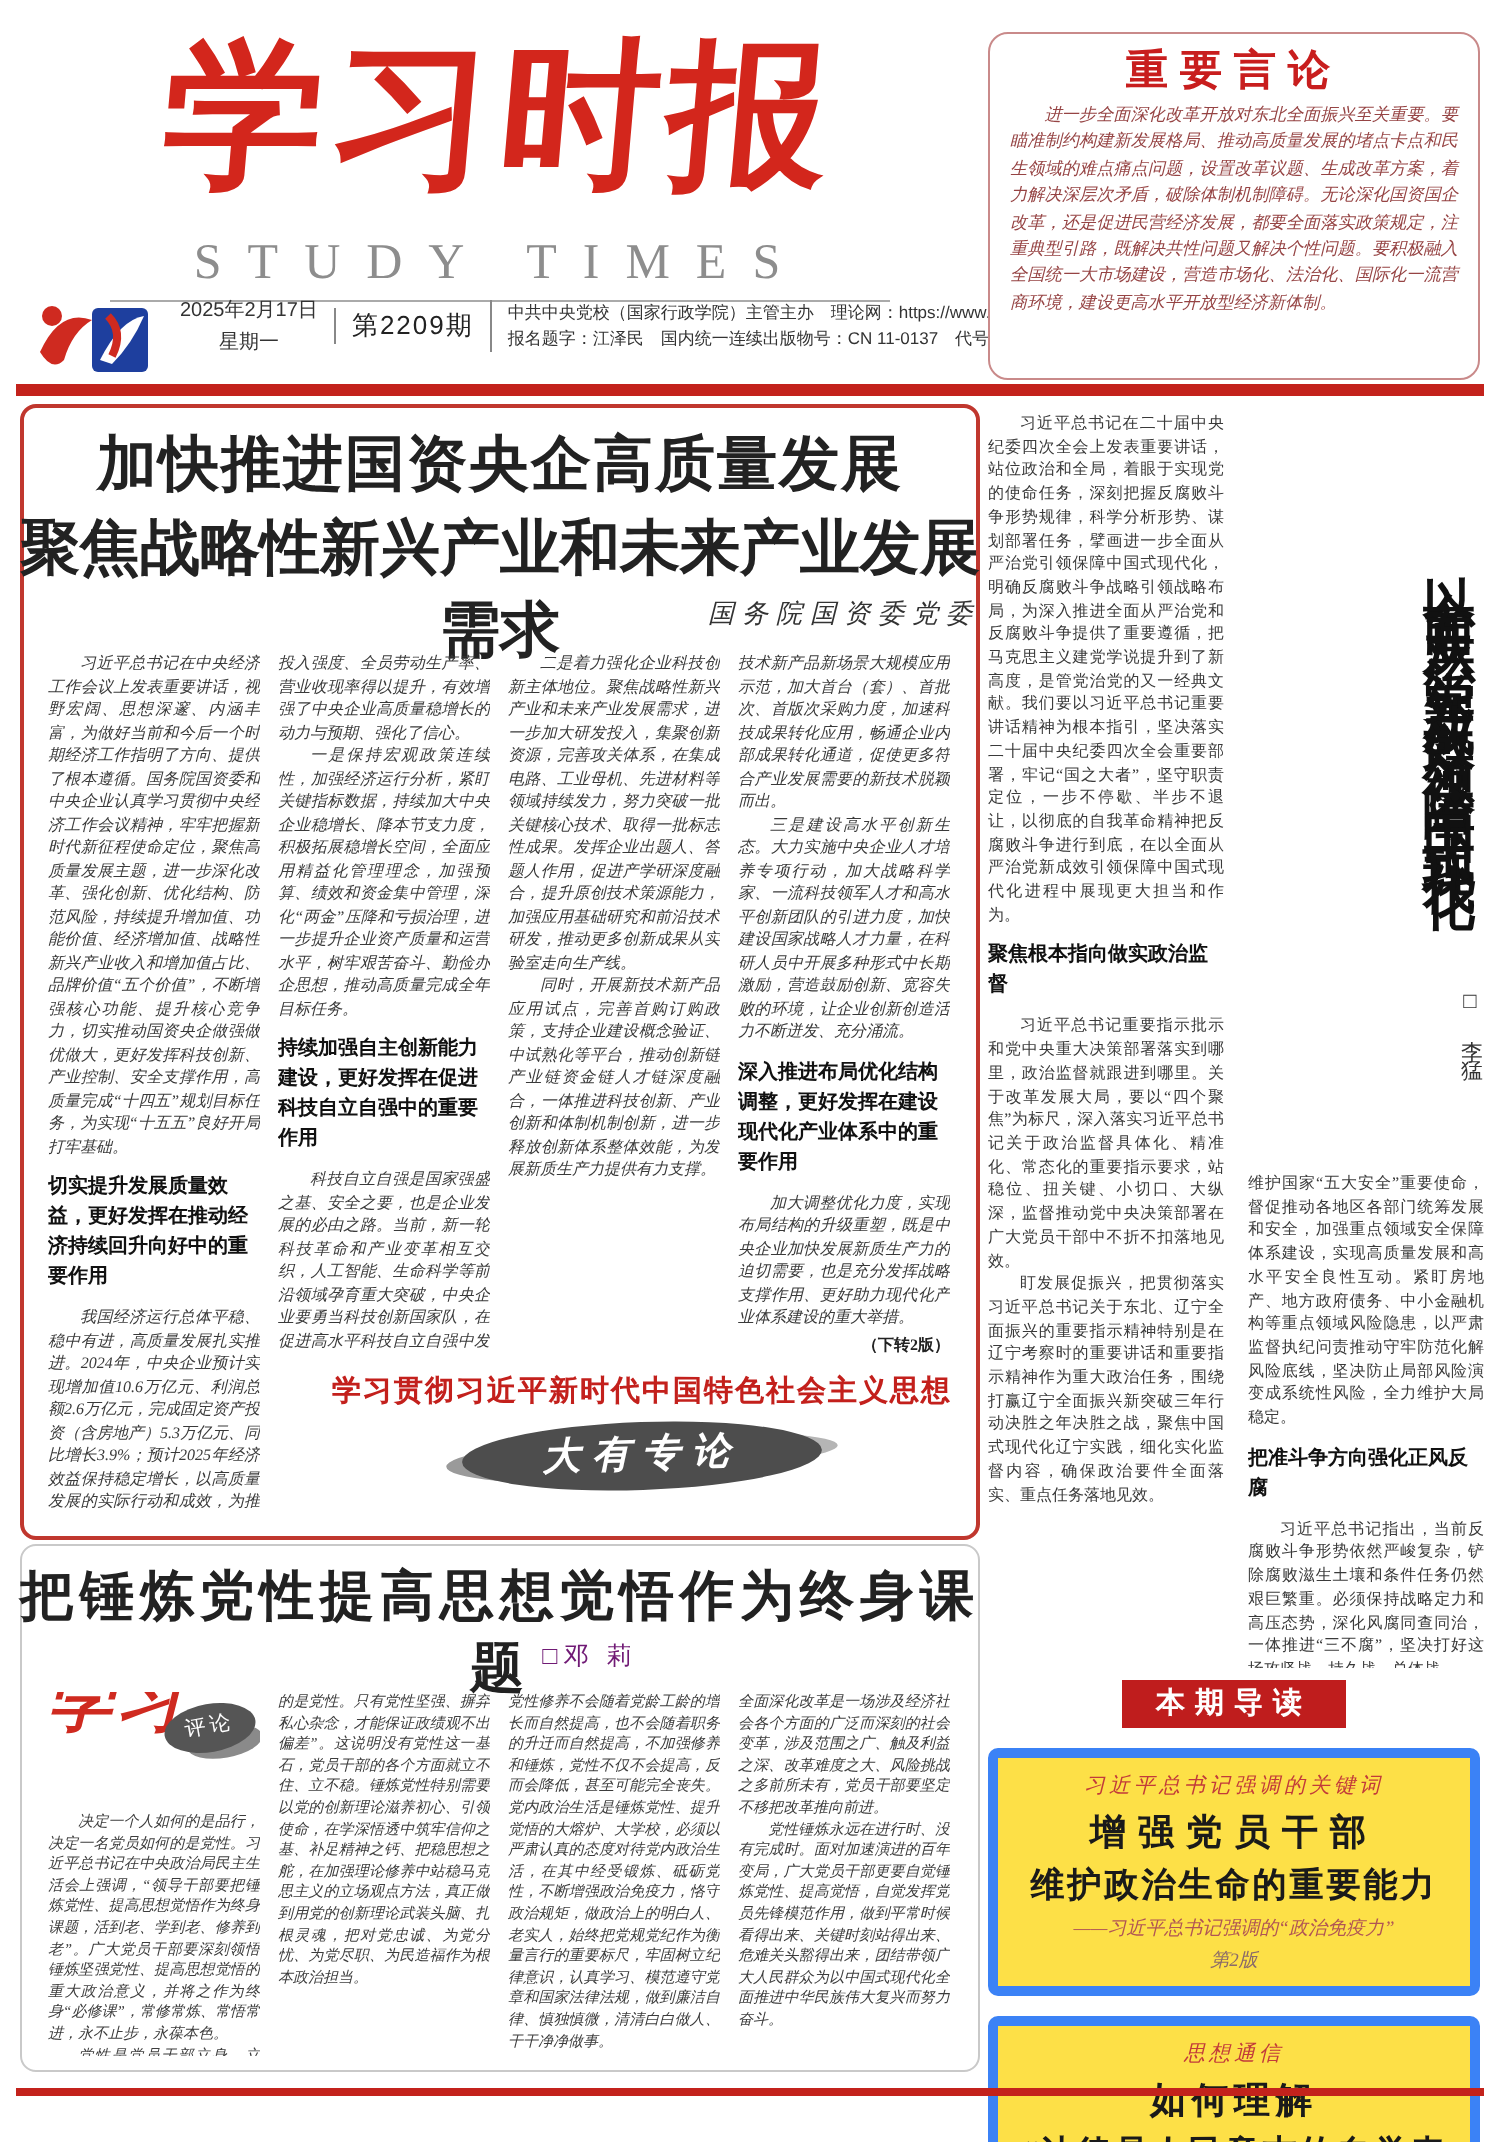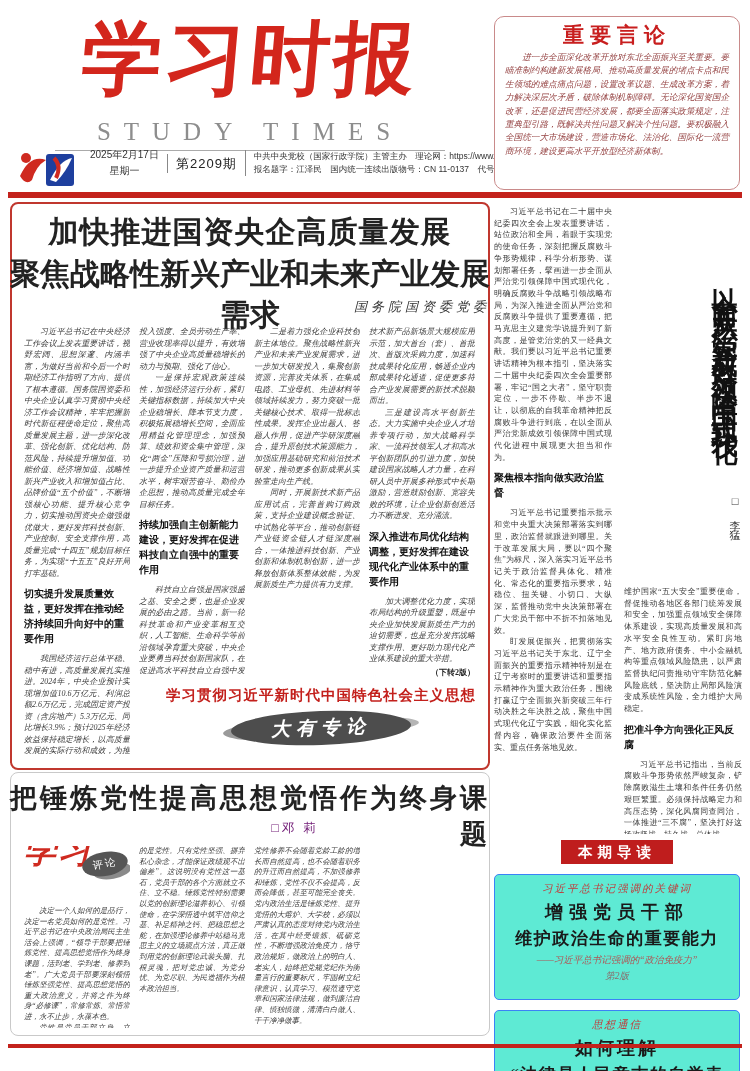--- a/index.html
+++ b/index.html
@@ -57,30 +57,30 @@
   .r-c2{left:130px;top:382px;width:118px;height:248px;}
   .r-title{position:absolute;left:144px;top:4px;width:104px;height:376px;
     writing-mode:vertical-rl;text-align:center;display:flex;justify-content:center;}
   .r-title .tline{font-size:26px;font-weight:900;letter-spacing:8px;color:#111;margin-left:8px;}
   .r-title .tauthor{font-size:11px;letter-spacing:4px;color:#333;padding-top:68px;margin-left:10px;}
   
   .guide{left:494px;top:840px;width:246px;}
   .guide-header{width:112px;height:24px;margin:0 auto;background:#bf1d1d;color:#fff;
     font-size:14.5px;font-weight:bold;letter-spacing:5px;text-align:center;line-height:24px;
     font-family:"Liberation Sans",sans-serif;}
-  .g-item{margin-top:10px;border:1px solid #3b82f6;border-radius:5px;padding:7px 4px 16px;background:#5eead4;}
+  .g-item{margin-top:10px;border:5px solid #3b82f6;border-radius:5px;padding:7px 4px 6px;background:#fde047;}
   .g-label{text-align:center;font-size:10.5px;color:#c23a3a;font-style:italic;letter-spacing:2px;}
   .g-t1{text-align:center;font-size:18px;font-weight:900;letter-spacing:6px;margin-top:4px;color:#1a1a1a;}
   .g-t2{text-align:center;font-size:17px;font-weight:900;letter-spacing:1.5px;margin-top:3px;color:#1a1a1a;}
   .g-note{text-align:center;font-size:9.5px;color:#b05555;font-style:italic;margin-top:4px;}
   .g-page{text-align:center;font-size:9.5px;color:#8a6a6a;margin-top:3px;font-style:italic;}
   
   .bot-box{left:10px;top:772px;width:480px;height:264px;border:1.5px solid #c9c9c9;
     border-radius:8px;box-sizing:border-box;}
-  .bot-h{left:10px;top:780px;width:480px;text-align:right;font-size:27px;font-weight:900;letter-spacing:3px;}
+  .bot-h{left:10px;top:780px;width:480px;text-align:center;font-size:27px;font-weight:900;letter-spacing:3px;}
   .bot-by{left:10px;top:820px;width:480px;text-align:center;font-size:12.5px;letter-spacing:3px;color:#701a75;padding-left:45px;}
   .b-col{overflow:hidden;font-size:7.5px;line-height:10.6px;text-align:justify;
     color:#3c3c3c;font-style:italic;}
   .b-col p{margin:0;text-indent:2em;}
   .b-c1{left:24px;top:846px;width:106px;height:182px;}
   .b-c2{left:139px;top:846px;width:106px;height:182px;}
   .b-c3{left:254px;top:846px;width:106px;height:182px;}
   .b-c4{left:369px;top:846px;width:106px;height:182px;}
   .sr-logo{position:relative;height:56px;margin-bottom:4px;font-style:normal;}
   .sr-main{font-size:32px;font-weight:900;color:#cf2a20;font-style:italic;letter-spacing:2px;}
@@ -208,15 +208,19 @@
     </div>
     <p>决定一个人如何的是品行，决定一名党员如何的是党性。习近平总书记在中央政治局民主生活会上强调，“领导干部要把锤炼党性、提高思想觉悟作为终身课题，活到老、学到老、修养到老”。广大党员干部要深刻领悟锤炼坚强党性、提高思想觉悟的重大政治意义，并将之作为终身“必修课”，常修常炼、常悟常进，永不止步，永葆本色。</p>
     <p>党性是党员干部立身、立业、立言、立德的基石。党的十八大以来，习近平总书记从多个角度阐述了党性概念的内涵。他指出，“讲政治最核心的是要讲党性”，“现在干部出问题，主要是出在‘德’上、出在党性薄弱上”，“说到底，树立和践行正确政绩观，解决党性问题是关键”。</p>
   </div>
   <div class="abs b-col b-c2">
     <p style="text-indent:0">的是党性。只有党性坚强、摒弃私心杂念，才能保证政绩观不出偏差”。这说明没有党性这一基石，党员干部的各个方面就立不住、立不稳。锤炼党性特别需要以党的创新理论滋养初心、引领使命，在学深悟透中筑牢信仰之基、补足精神之钙、把稳思想之舵，在加强理论修养中站稳马克思主义的立场观点方法，真正做到用党的创新理论武装头脑、扎根灵魂，把对党忠诚、为党分忧、为党尽职、为民造福作为根本政治担当。</p>
   </div>
   <div class="abs b-col b-c3">
     <p style="text-indent:0">党性修养不会随着党龄工龄的增长而自然提高，也不会随着职务的升迁而自然提高，不加强修养和锤炼，党性不仅不会提高，反而会降低，甚至可能完全丧失。党内政治生活是锤炼党性、提升觉悟的大熔炉、大学校，必须以严肃认真的态度对待党内政治生活，在其中经受锻炼、砥砺党性，不断增强政治免疫力，恪守政治规矩，做政治上的明白人、老实人，始终把党规党纪作为衡量言行的重要标尺，牢固树立纪律意识，认真学习、模范遵守党章和国家法律法规，做到廉洁自律、慎独慎微，清清白白做人、干干净净做事。</p>
   </div>
+  <div class="abs b-col b-c4">
+    <p style="text-indent:0">全面深化改革是一场涉及经济社会各个方面的广泛而深刻的社会变革，涉及范围之广、触及利益之深、改革难度之大、风险挑战之多前所未有，党员干部要坚定不移把改革推向前进。</p>
+    <p>党性锤炼永远在进行时、没有完成时。面对加速演进的百年变局，广大党员干部更要自觉锤炼党性、提高觉悟，自觉发挥党员先锋模范作用，做到平常时候看得出来、关键时刻站得出来、危难关头豁得出来，团结带领广大人民群众为以中国式现代化全面推进中华民族伟大复兴而努力奋斗。</p>
+  </div>
 
   <div class="abs rule-red rule-bottom"></div>
 </div>
 
 </body></html>

